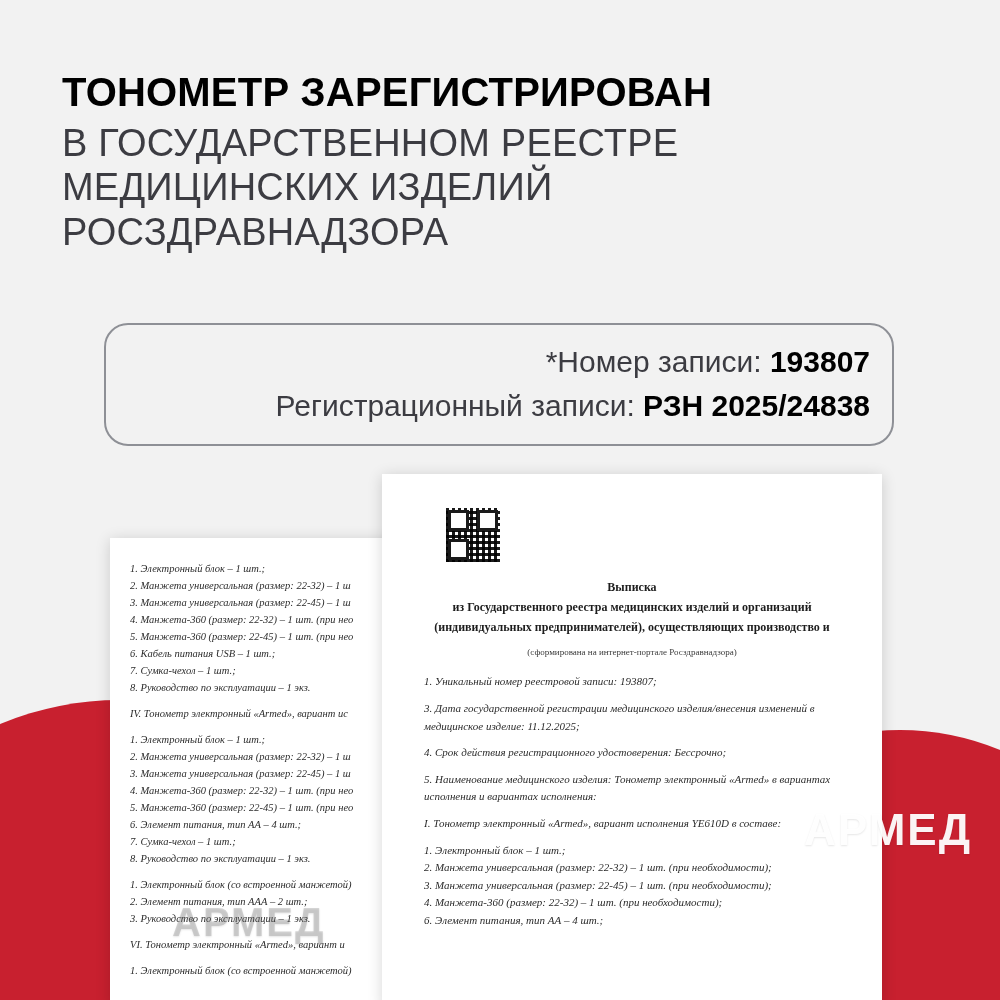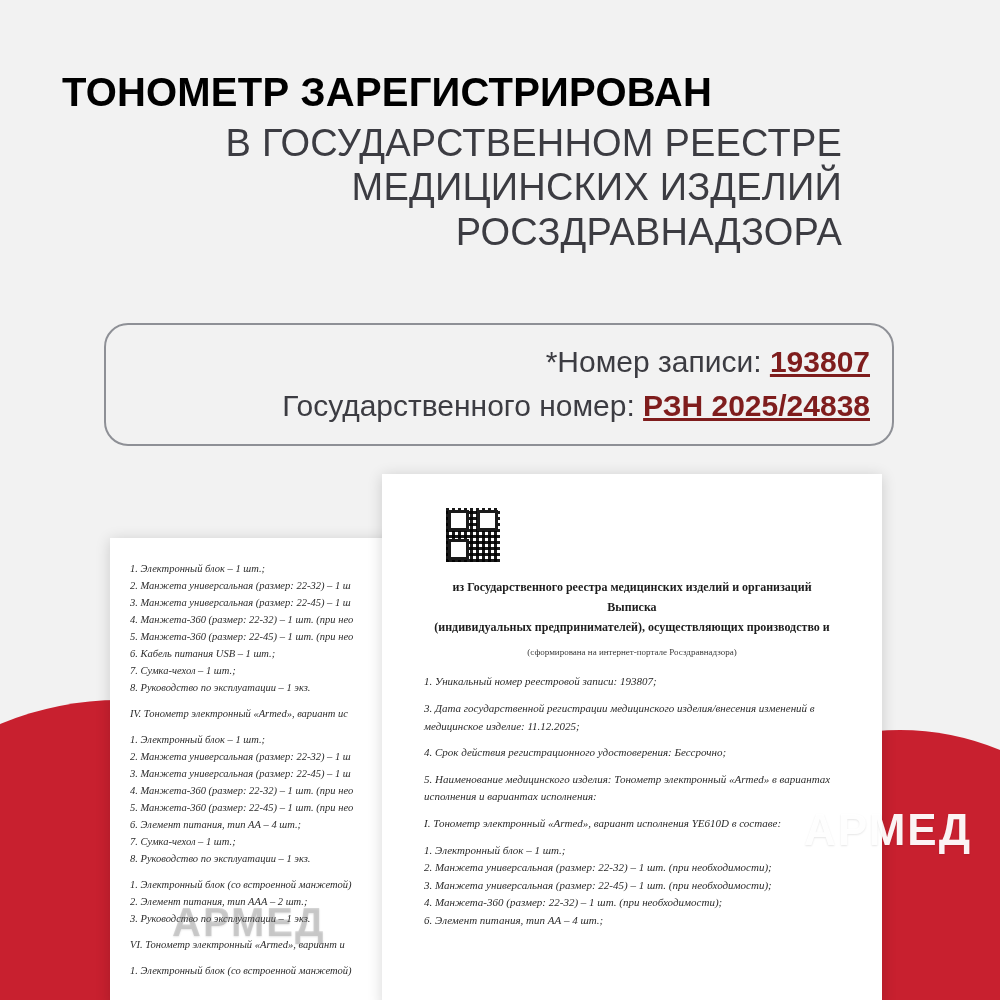--- a/index.html
+++ b/index.html
@@ -53,21 +53,20 @@
     line-height: 1.14;
     margin: 0 0 5px 0;
   }
   .headline .line-dark {
     color: #3c3c42;
     font-size: 38px;
     font-weight: normal;
     line-height: 1.17;
     margin: 0;
     letter-spacing: 0.2px;
-    text-align: right;
   }
 
   
   .callout {
     position: absolute;
     left: 104px;
     top: 323px;
     width: 790px;
     height: 123px;
     border: 2px solid #8e9096;
@@ -84,22 +83,21 @@
     width: 740px;
   }
   .callout-row {
     font-size: 30px;
     color: #3c3c42;
     line-height: 1.45;
     white-space: nowrap;
   }
   .callout-row .val {
     font-weight: bold;
-    color: #7f1d1d;
-    text-decoration: underline;
+    color: #000000;
   }
 
   
   .paper {
     position: absolute;
     background: #ffffff;
     box-shadow: 0 2px 14px rgba(0,0,0,0.16);
     overflow: hidden;
     z-index: 4;
   }
@@ -220,21 +218,21 @@
   <div class="line-dark">РОСЗДРАВНАДЗОРА</div>
 </div>
 
 <div class="callout">
   <div class="callout-inner">
     <div class="callout-row">
       <span>*Номер записи:</span>
       <span class="val">193807</span>
     </div>
     <div class="callout-row">
-      <span>Государственного номер:</span>
+      <span>Регистрационный записи:</span>
       <span class="val">РЗН 2025/24838</span>
     </div>
   </div>
 </div>
 
 <div class="paper paper-back">
   <div class="doc-text">
     <p class="tight">1. Электронный блок – 1 шт.;</p>
     <p class="tight">2. Манжета универсальная (размер: 22-32) – 1 ш</p>
     <p class="tight">3. Манжета универсальная (размер: 22-45) – 1 ш</p>
@@ -263,22 +261,22 @@
 
   </div>
 </div>
 
 <div class="paper paper-front">
   <div class="qr">
       <span class="qr-bl"></span>
     </div>
 
   <div class="doc-title">
+    <div>Выписка</div>
     <div>из Государственного реестра медицинских изделий и организаций</div>
-    <div>Выписка</div>
     <div>(индивидуальных предпринимателей), осуществляющих производство и</div>
   </div>
   <div class="doc-sub">(сформирована на интернет-портале Росздравнадзора)</div>
 
   <div class="doc-text">
     <p>1. Уникальный номер реестровой записи: 193807;</p>
     <p>3. Дата государственной регистрации медицинского изделия/внесения изменений в медицинское изделие: 11.12.2025;</p>
     <p>4. Срок действия регистрационного удостоверения: Бессрочно;</p>
     <p>5. Наименование медицинского изделия: Тонометр электронный «Armed» в вариантах исполнения и вариантах исполнения:</p>
     <p>I. Тонометр электронный «Armed», вариант исполнения YE610D в составе:</p>

